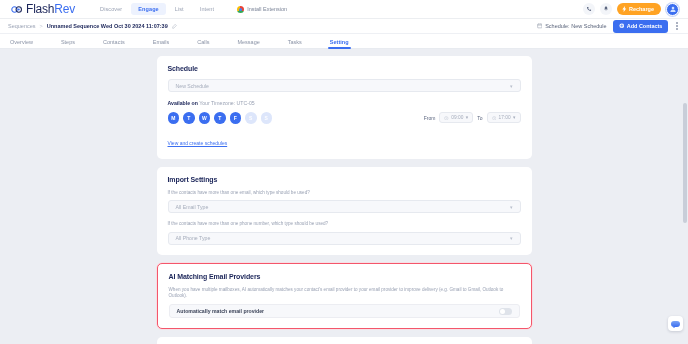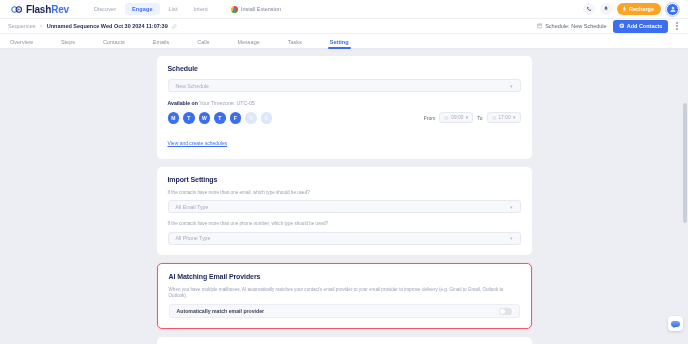--- a/index.html
+++ b/index.html
@@ -12,21 +12,21 @@
   .app { width: 688px; height: 344px; position: relative; background: #eceef3; }
 
   
   .topnav {
     height: 19px; background: #ffffff; display: flex; align-items: center;
     padding: 0 7px; border-bottom: 1px solid #eceef1;
   }
   .logo-wrap { display: flex; align-items: center; gap: 3px; padding-left: 3px; }
   .logo-mark { width: 13px; height: 13px; position: relative; }
   .logo-mark svg { display:block; }
-  .logo-text { font-size: 10px; font-weight: 700; color: #1b2559; letter-spacing: -0.2px; }
+  .logo-text { font-size: 12px; font-weight: 400; color: #1b2559; letter-spacing: -0.2px; }
   .logo-text i { font-style: normal; color: #3b6ef0; }
   .nav-items { display: flex; align-items: center; margin-left: 18px; gap: 2px; }
   .nav-item {
     font-size: 5.5px; color: #9aa2b4; padding: 3px 7px; border-radius: 3px;
     white-space: nowrap; letter-spacing: 0.1px;
   }
   .nav-item.active { background: #edf2fe; color: #3b6ef0; font-weight: 700; }
   .nav-ext {
     display: flex; align-items: center; gap: 3px; margin-left: 14px;
     font-size: 5.5px; color: #7c8599;

